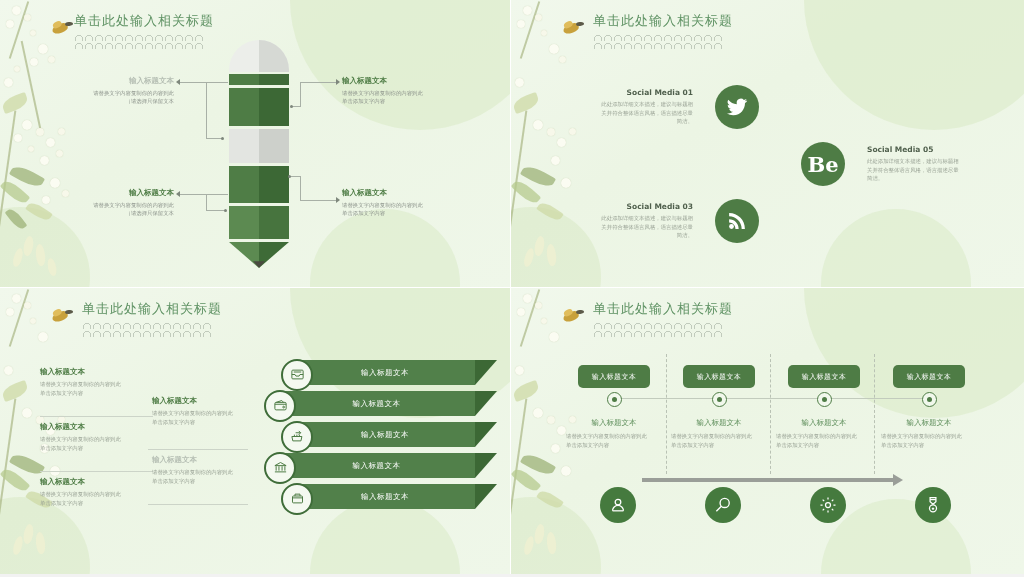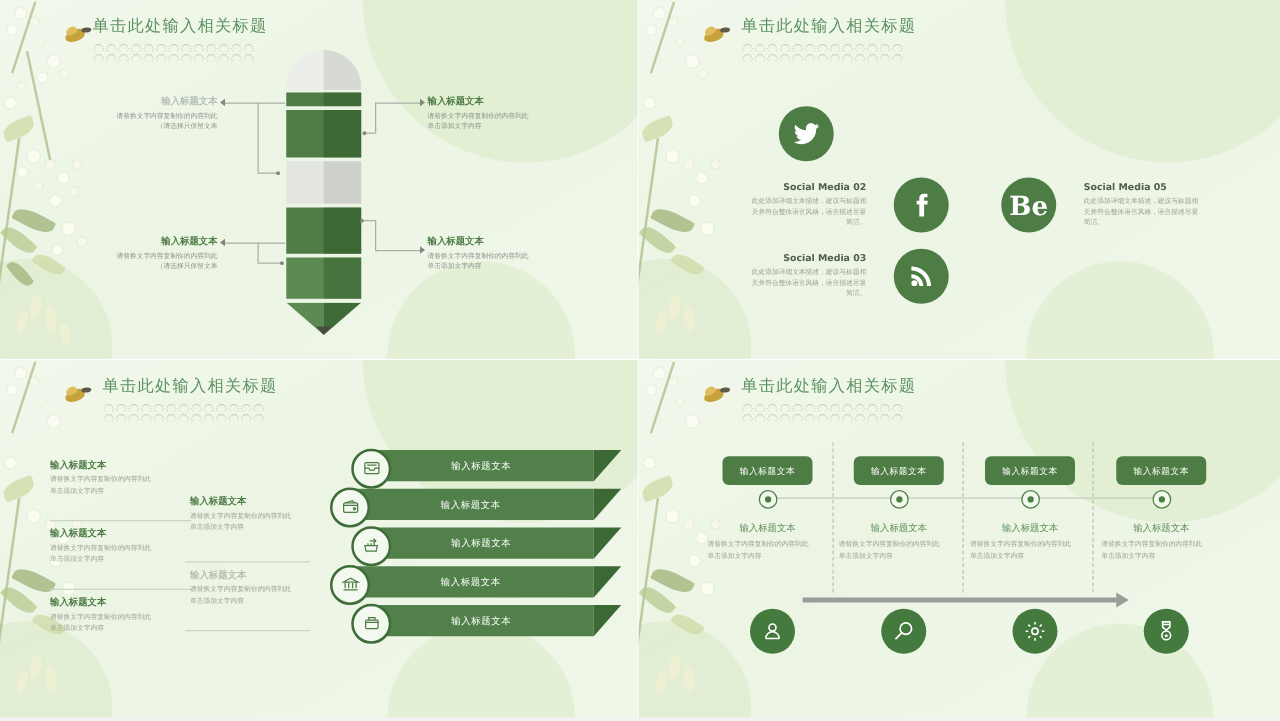--- a/index.html
+++ b/index.html
@@ -284,38 +284,31 @@
     </div>
 
     <div class="head" style="left:82px;top:12px;">
       <div class="ttl">单击此处输入相关标题</div>
       <div class="wave">
           <i></i>
         </div>
     </div>
 
     <div class="sm-item" style="left:90px;top:85px;">
+      <div class="sm-txt r">
+        <div class="t">Social Media 01</div>
+        <div class="b">此处添加详细文本描述，建议与标题相关并符合整体语言风格，语言描述尽量简洁。</div>
+      </div>
       <div class="sm-ic" style="margin-left:22px;">
         <svg width="22" height="22" viewBox="0 0 24 24" fill="currentColor">
             <path d="M23 4.9c-.8.4-1.7.6-2.6.8 1-.6 1.7-1.5 2-2.5-.9.5-1.9.9-2.9 1.1A4.5 4.5 0 0 0 11.7 8c0 .4 0 .7.1 1A12.8 12.8 0 0 1 2.5 4.2a4.5 4.5 0 0 0 1.4 6 4.5 4.5 0 0 1-2-.6v.1c0 2.2 1.5 4 3.6 4.4a4.5 4.5 0 0 1-2 .1 4.5 4.5 0 0 0 4.2 3.1A9 9 0 0 1 1 19.1a12.7 12.7 0 0 0 6.9 2c8.3 0 12.8-6.9 12.8-12.8v-.6c.9-.6 1.7-1.4 2.3-2.3z"></path>
           </svg>
       </div>
     </div>
 
-    <div class="sm-item" style="left:90px;top:142px;">
-      <div class="sm-txt r">
-        <div class="t">Social Media 02</div>
-        <div class="b">此处添加详细文本描述，建议与标题相关并符合整体语言风格，语言描述尽量简洁。</div>
-      </div>
-      <div class="sm-ic" style="margin-left:22px;">
-        <svg width="22" height="22" viewBox="0 0 24 24" fill="currentColor">
-            <path d="M14.5 8.2V6.5c0-.8.2-1.2 1.3-1.2h1.6V2.2h-2.7c-3.3 0-4.4 1.6-4.4 4.2v1.8H8v3.3h2.3V22h4.2V11.5h2.8l.4-3.3h-3.2z"></path>
-          </svg>
-      </div>
-    </div>
 
     <div class="sm-item" style="left:90px;top:199px;">
       <div class="sm-txt r">
         <div class="t">Social Media 03</div>
         <div class="b">此处添加详细文本描述，建议与标题相关并符合整体语言风格，语言描述尽量简洁。</div>
       </div>
       <div class="sm-ic" style="margin-left:22px;">
         <svg width="22" height="22" viewBox="0 0 24 24" fill="currentColor">
             <circle cx="6" cy="18" r="2.6"></circle>
             <path d="M3.4 10.2v3.5c3.8 0 6.9 3.1 6.9 6.9h3.5c0-5.8-4.6-10.4-10.4-10.4zM3.4 3.4v3.5c7.5 0 13.7 6.1 13.7 13.7h3.5C20.6 10.9 12.9 3.4 3.4 3.4z"></path>

